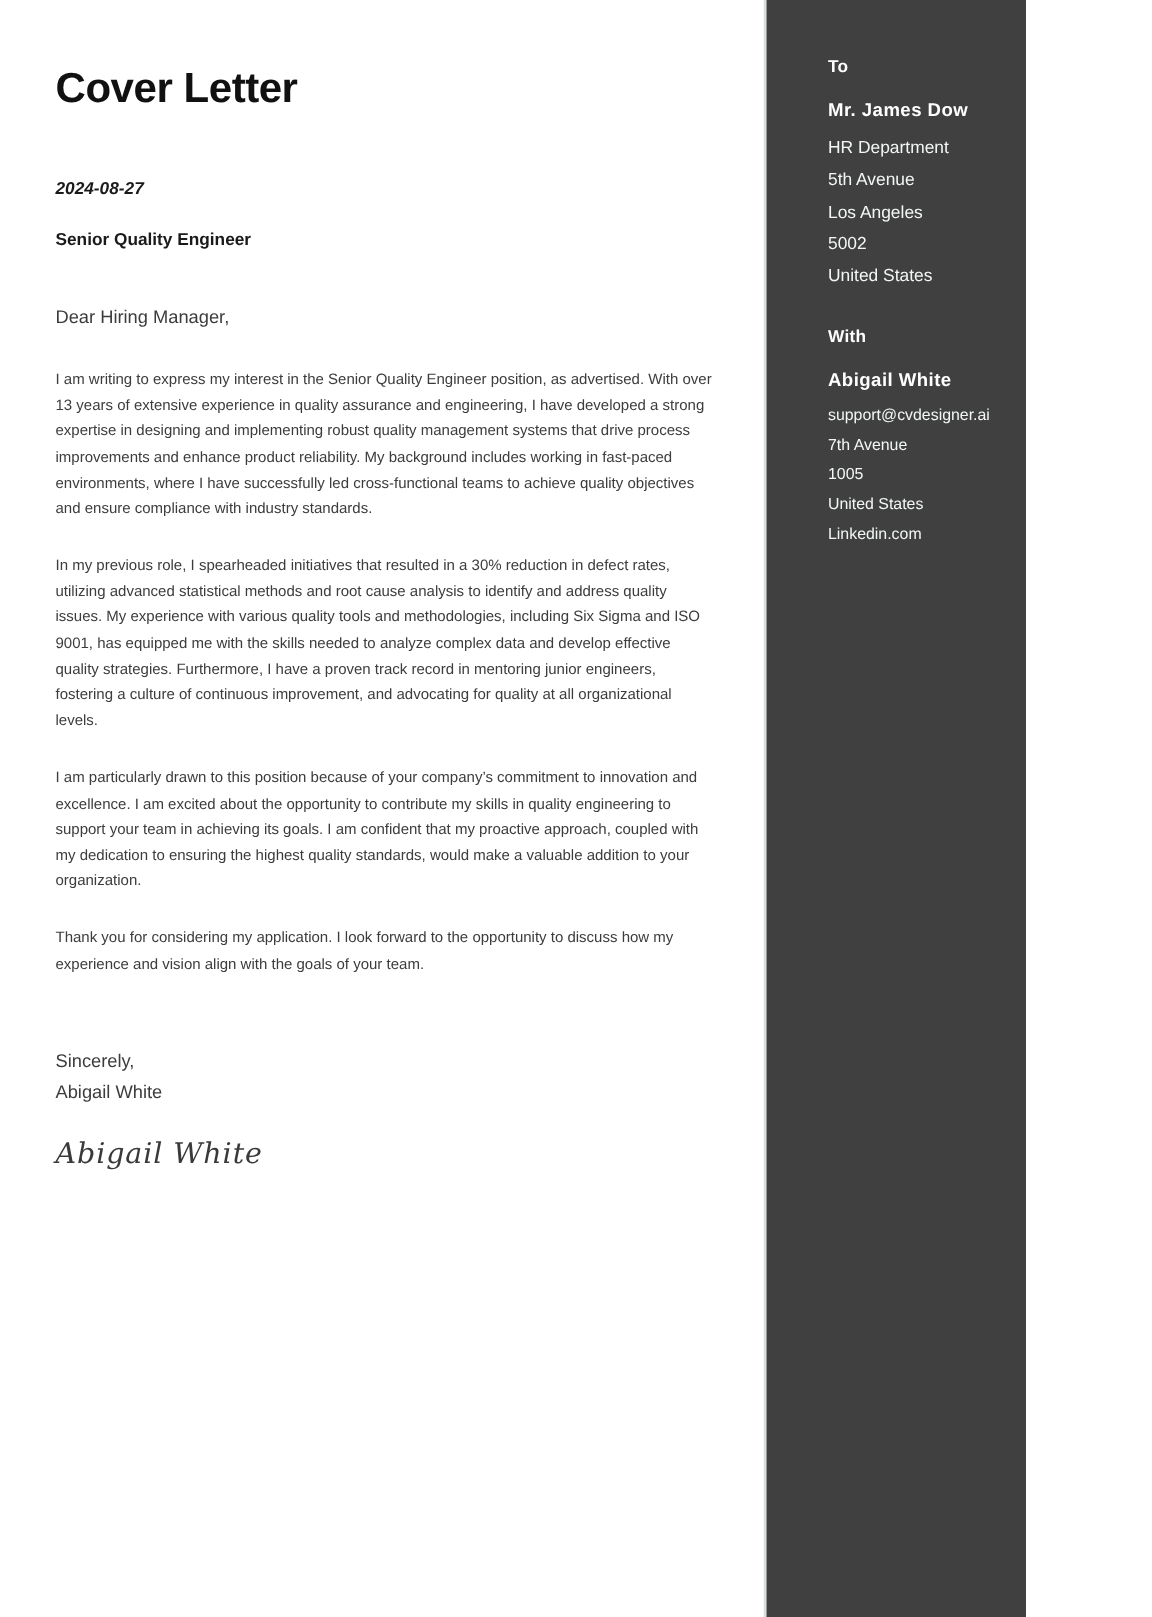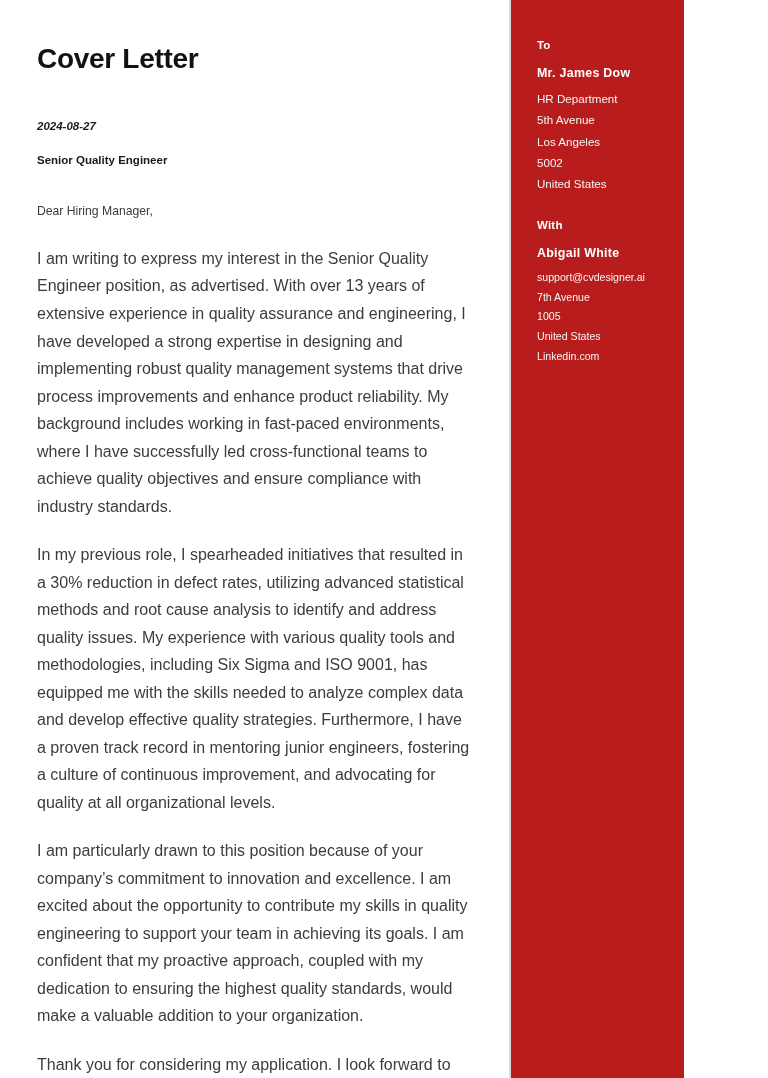--- a/index.html
+++ b/index.html
@@ -53,21 +53,21 @@
   #job-title   { margin-bottom: 34px; }
 
   #salutation {
     font-size: 12.2px;
     color: #3c3c3c;
     line-height: 1.5;
     margin-bottom: 25px;
   }
 
   .body-paragraph {
-    font-size: 16px;
+    font-size: 10px;
     color: #3c3c3c;
     line-height: 1.72;
     margin-bottom: 21px;
     text-align: left;
   }
 
   #closing-block {
     margin-top: 45px;
     font-size: 12.2px;
     color: #3c3c3c;
@@ -86,22 +86,22 @@
   
   #sidebar-divider {
     width: 2px;
     height: 100%;
     background: #d8dedd;
   }
 
   #sidebar {
     flex: 1;
     height: 100%;
-    background: #b91c1c;
-    padding: 39px 20px 0 26px;
+    background: #404040;
+    padding: 39px 20px 0 41px;
     color: #ffffff;
   }
 
   .sidebar-heading {
     font-size: 11.5px;
     font-weight: bold;
     color: #ffffff;
     letter-spacing: 0.2px;
     margin-bottom: 14px;
   }
@@ -148,20 +148,21 @@
 
     <p class="body-paragraph">I am writing to express my interest in the Senior Quality Engineer position, as advertised. With over 13 years of extensive experience in quality assurance and engineering, I have developed a strong expertise in designing and implementing robust quality management systems that drive process improvements and enhance product reliability. My background includes working in fast-paced environments, where I have successfully led cross-functional teams to achieve quality objectives and ensure compliance with industry standards.</p>
 
     <p class="body-paragraph">In my previous role, I spearheaded initiatives that resulted in a 30% reduction in defect rates, utilizing advanced statistical methods and root cause analysis to identify and address quality issues. My experience with various quality tools and methodologies, including Six Sigma and ISO 9001, has equipped me with the skills needed to analyze complex data and develop effective quality strategies. Furthermore, I have a proven track record in mentoring junior engineers, fostering a culture of continuous improvement, and advocating for quality at all organizational levels.</p>
 
     <p class="body-paragraph">I am particularly drawn to this position because of your company’s commitment to innovation and excellence. I am excited about the opportunity to contribute my skills in quality engineering to support your team in achieving its goals. I am confident that my proactive approach, coupled with my dedication to ensuring the highest quality standards, would make a valuable addition to your organization.</p>
 
     <p class="body-paragraph">Thank you for considering my application. I look forward to the opportunity to discuss how my experience and vision align with the goals of your team.</p>
 
     <div id="closing-block">
+      <div>Sincerely,</div>
       <div>Abigail White</div>
       <div id="signature-script">Abigail White</div>
     </div>
 
   </div>
 
   <div id="sidebar-divider"></div>
 
   <aside id="sidebar">
 

